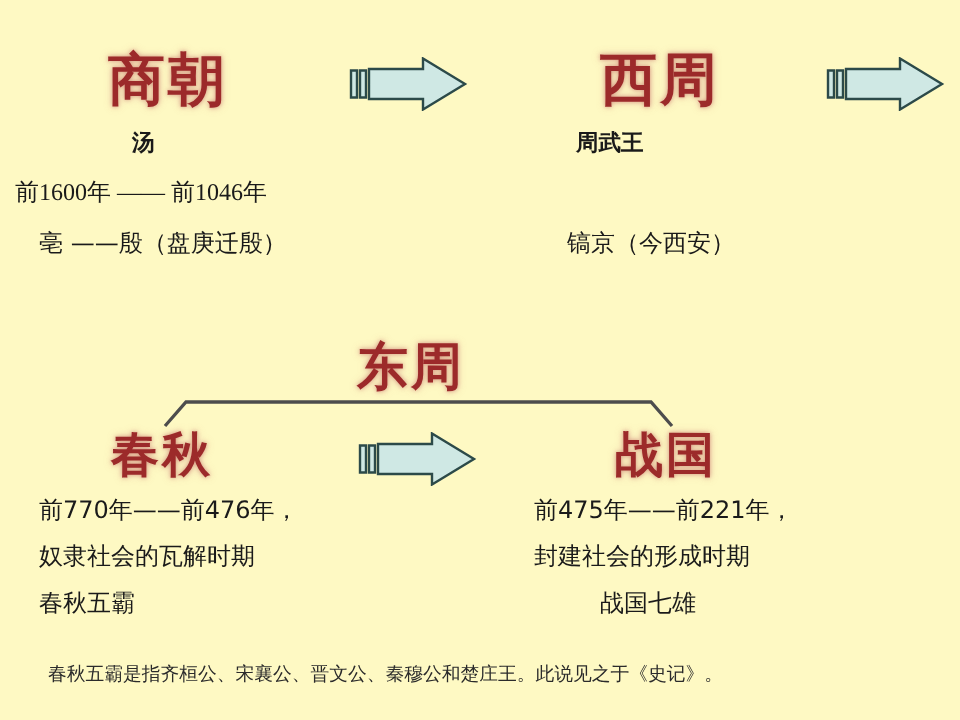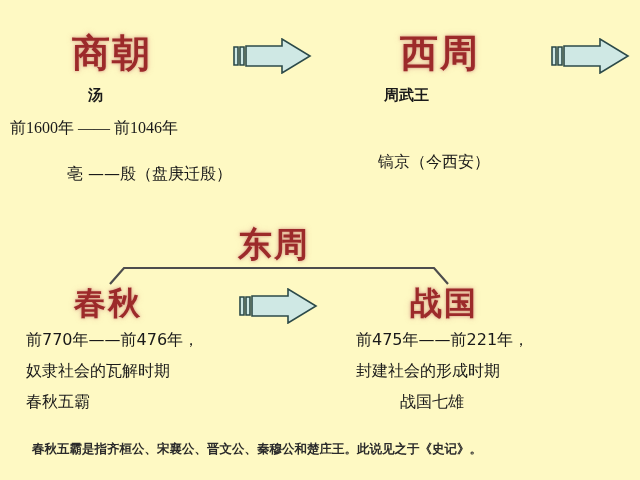--- a/index.html
+++ b/index.html
@@ -46,21 +46,21 @@
     position: absolute;
     font-family: "DejaVu Sans", "Liberation Sans", sans-serif;
     font-size: 16px;
     color: #1a1a1a;
     white-space: nowrap;
   }
 
   .footnote {
     position: absolute;
     font-family: "DejaVu Sans", "Liberation Sans", sans-serif;
-    font-weight: bold;
+    font-weight: normal;
     font-size: 12.5px;
     color: #2b2b2b;
     white-space: nowrap;
     letter-spacing: 0px;
   }
 
   
   .arrow {
     position: absolute;
   }
@@ -76,21 +76,21 @@
 <body>
 
 <div id="canvas">
 
   <div class="dyn-title" style="left:72px; top:28px; font-size:38px;">商朝</div>
 
   <div class="sub-name" style="left:88px; top:86px;">汤</div>
 
   <div class="detail" style="left:10px; top:118px;font-family:Liberation Serif, serif;">前1600年 —— 前1046年</div>
 
-  <div class="detail" style="left:26px; top:164px;margin-left:41px;">亳 ——殷（盘庚迁殷）</div>
+  <div class="detail" style="left:26px; top:152px;">亳 ——殷（盘庚迁殷）</div>
 
   <div class="arrow" style="left:232px; top:38px;">
     <svg width="80" height="36" viewBox="0 0 80 36">
       <g stroke="#2c4a49" stroke-width="1.6" fill="#cfe8e4" stroke-linejoin="miter">
         <path d="M2,9 L2,27 L6,27 L6,9 Z"></path>
         <path d="M8,9 L8,27 L12,27 L12,9 Z"></path>
         <path d="M14,8 L14,28 L50,28 L50,35 L78,18 L50,1 L50,8 Z"></path>
       </g>
     </svg>
   </div>

